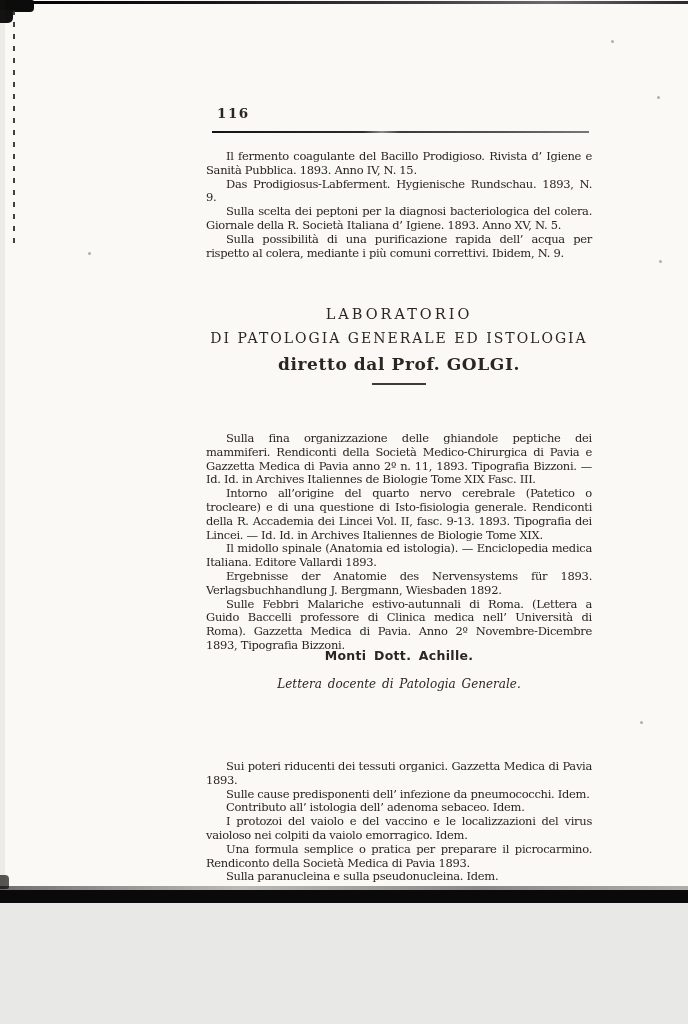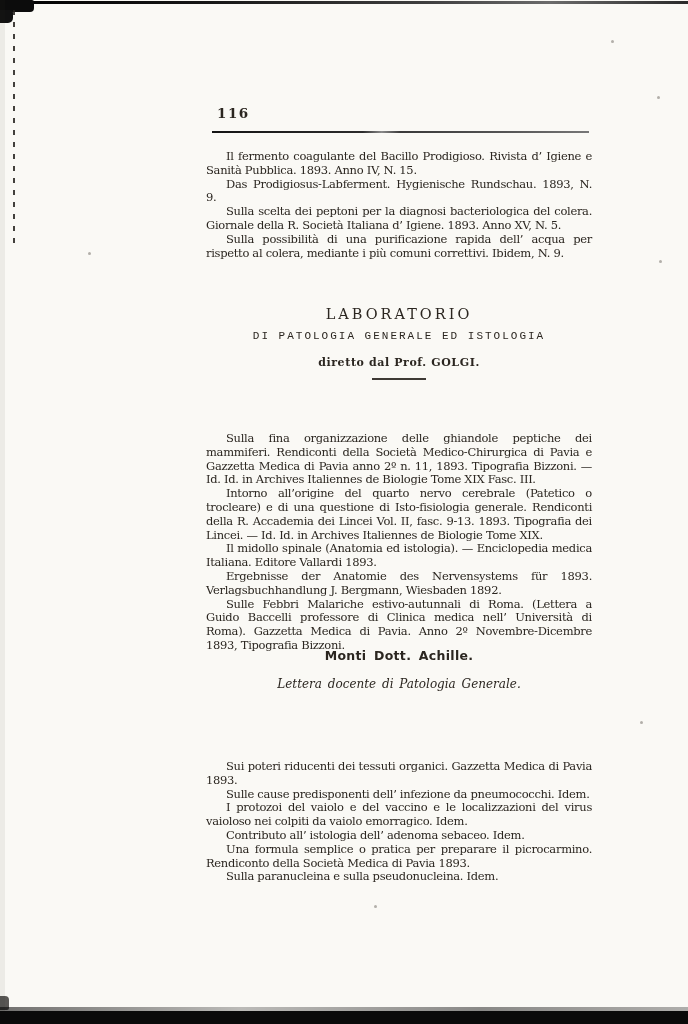--- a/index.html
+++ b/index.html
@@ -1,17 +1,17 @@
 <!DOCTYPE html>
 <html><head>
 <meta charset="utf-8">
 <style>
   html,body{margin:0;padding:0;background:#e8e8e6;}
   .page{
-    position:relative;width:688px;height:1024px;overflow:hidden;
+    position:relative;width:688px;height:903px;overflow:hidden;
     background:#faf9f5;
     font-family:"DejaVu Serif", serif;
     color:#2b2620;
   }
   
   .top-edge-line{position:absolute;left:0;top:1px;width:688px;height:3px;
     background:linear-gradient(to right,#000 0%,#161616 30%,#3f3f3f 62%,#6b6b6b 80%,#2a2a2a 100%);}
   .corner-blob-a{position:absolute;left:0;top:0;width:34px;height:12px;background:#0c0c0c;border-radius:0 2px 4px 0;}
   .corner-blob-b{position:absolute;left:0;top:10px;width:13px;height:13px;background:#111;border-radius:0 3px 5px 0;}
   .left-scratch{position:absolute;left:13px;top:10px;width:2px;height:240px;
@@ -30,22 +30,22 @@
   .tblock{position:absolute;left:206px;width:386px;font-size:11.5px;line-height:13.8px;
     letter-spacing:-0.3px;text-align:justify;}
   .tblock p{margin:0;text-indent:20px;}
   .it{}
   .block-top{top:150px;}
   .block-golgi{top:432px;}
   .block-monti{top:744px;margin-top:16px;}
   
   .section-heading{position:absolute;left:206px;top:306px;width:386px;text-align:center;}
   .sh1{font-size:14.5px;letter-spacing:3px;}
-  .sh2{margin-top:8px;font-size:11px;letter-spacing:2px;white-space:nowrap;font-family:Liberation Mono, monospace;}
-  .sh3{margin-top:14px;font-size:11px;font-weight:bold;letter-spacing:.6px;}
+  .sh2{margin-top:8px;font-size:14px;letter-spacing:2px;white-space:nowrap;}
+  .sh3{margin-top:8px;font-size:17px;font-weight:bold;letter-spacing:.6px;}
   .sh-rule{width:54px;height:2px;background:#3e3a35;margin:9px auto 0 auto;}
   
   .author-name{position:absolute;left:206px;width:386px;text-align:center;
     font-family:"DejaVu Sans", sans-serif;font-weight:bold;font-size:12.5px;letter-spacing:.3px;word-spacing:3px;}
   .golgi-name{top:403px;}
   .monti-name{top:648px;}
   .author-role{position:absolute;left:206px;top:677px;width:386px;text-align:center;
     font-style:italic;font-size:12px;word-spacing:2px;}
 </style>
 </head>
@@ -99,23 +99,23 @@
       <span>Gazzetta Medica di Pavia. Anno 2º Novembre-Dicembre 1893, Tipografia Bizzoni.</span></p>
   </div>
 
   <div class="author-name monti-name">Monti Dott. Achille.</div>
   <div class="author-role">Lettera docente di Patologia Generale.</div>
   <div class="tblock block-monti">
     <p class="entry"><span class="it">Sui poteri riducenti dei tessuti organici.</span>
       <span>Gazzetta Medica di Pavia 1893.</span></p>
     <p class="entry"><span class="it">Sulle cause predisponenti dell’ infezione da pneumococchi.</span>
       <span>Idem.</span></p>
+    <p class="entry"><span class="it">Contributo all’ istologia dell’ adenoma sebaceo.</span>
+      <span>Idem.</span></p>
     <p class="entry"><span class="it">I protozoi del vaiolo e del vaccino e le localizzazioni del virus vaioloso nei colpiti da vaiolo emorragico.</span>
-      <span>Idem.</span></p>
-    <p class="entry"><span class="it">Contributo all’ istologia dell’ adenoma sebaceo.</span>
       <span>Idem.</span></p>
     <p class="entry"><span class="it">Una formula semplice o pratica per preparare il picrocarmino.</span>
       <span>Rendiconto della Società Medica di Pavia 1893.</span></p>
     <p class="entry"><span class="it">Sulla paranucleina e sulla pseudonucleina.</span>
       <span>Idem.</span></p>
   </div>
 
   <div class="bottom-left-mark"></div>
   <div class="bottom-fringe"></div>
   <div class="bottom-bar"></div>

